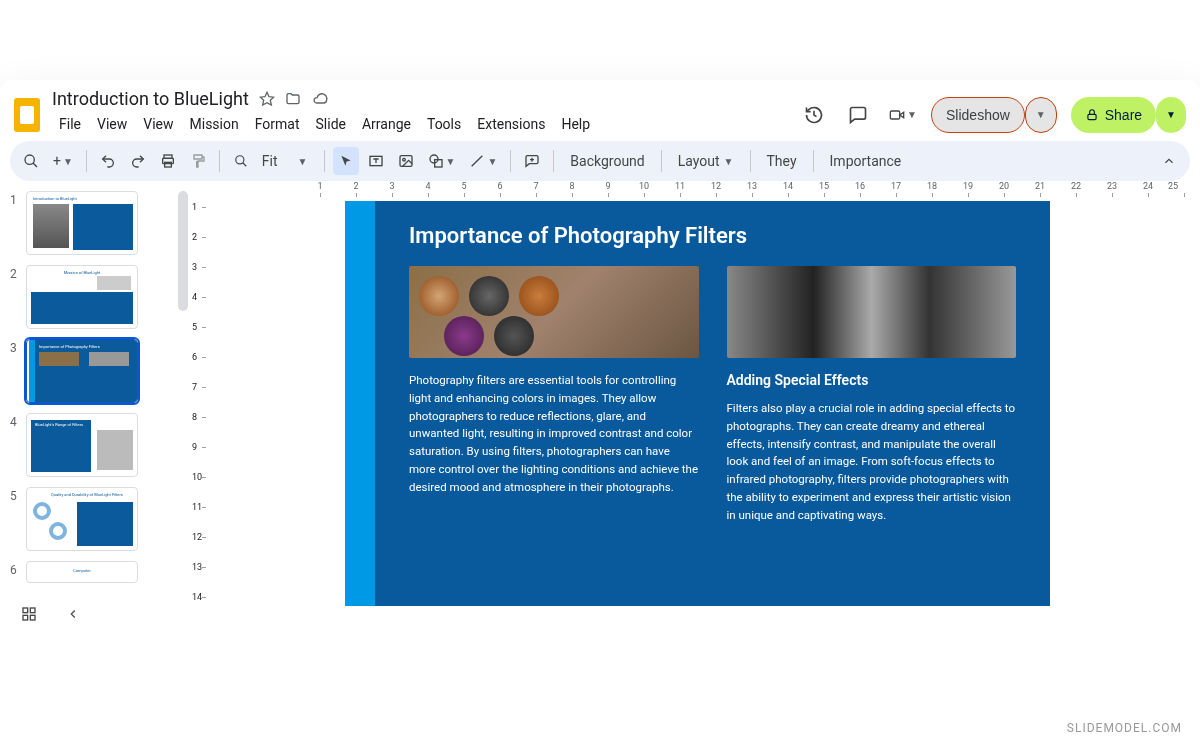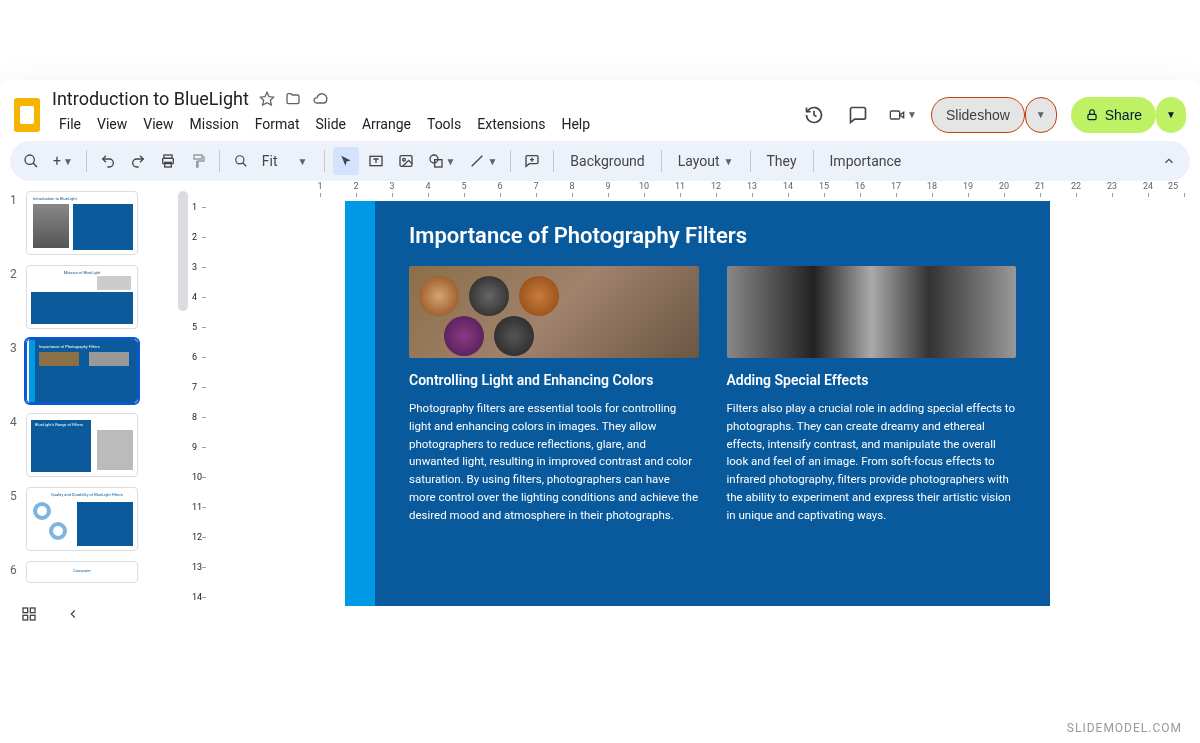--- a/index.html
+++ b/index.html
@@ -441,21 +441,20 @@
             <div class="brightbar"></div>
             <div class="bluearea">
               <div class="slide-title">Importance of Photography Filters</div>
               <div class="cols">
                 <div class="col">
                   <div class="col-img img-filters">
                       <div class="lens2"></div>
                       <div class="lens3"></div>
                       <div class="lens4"></div>
                     </div>
-                  <div class="col-h">Controlling Light and Enhancing Colors</div>
                   <div class="col-p">Photography filters are essential tools for controlling light and enhancing colors in images. They allow photographers to reduce reflections, glare, and unwanted light, resulting in improved contrast and color saturation. By using filters, photographers can have more control over the lighting conditions and achieve the desired mood and atmosphere in their photographs.</div>
                 </div>
                 <div class="col">
                   <div class="col-img img-bw"></div>
                   <div class="col-h">Adding Special Effects</div>
                   <div class="col-p">Filters also play a crucial role in adding special effects to photographs. They can create dreamy and ethereal effects, intensify contrast, and manipulate the overall look and feel of an image. From soft-focus effects to infrared photography, filters provide photographers with the ability to experiment and express their artistic vision in unique and captivating ways.</div>
                 </div>
               </div>
             </div>
           </div>

